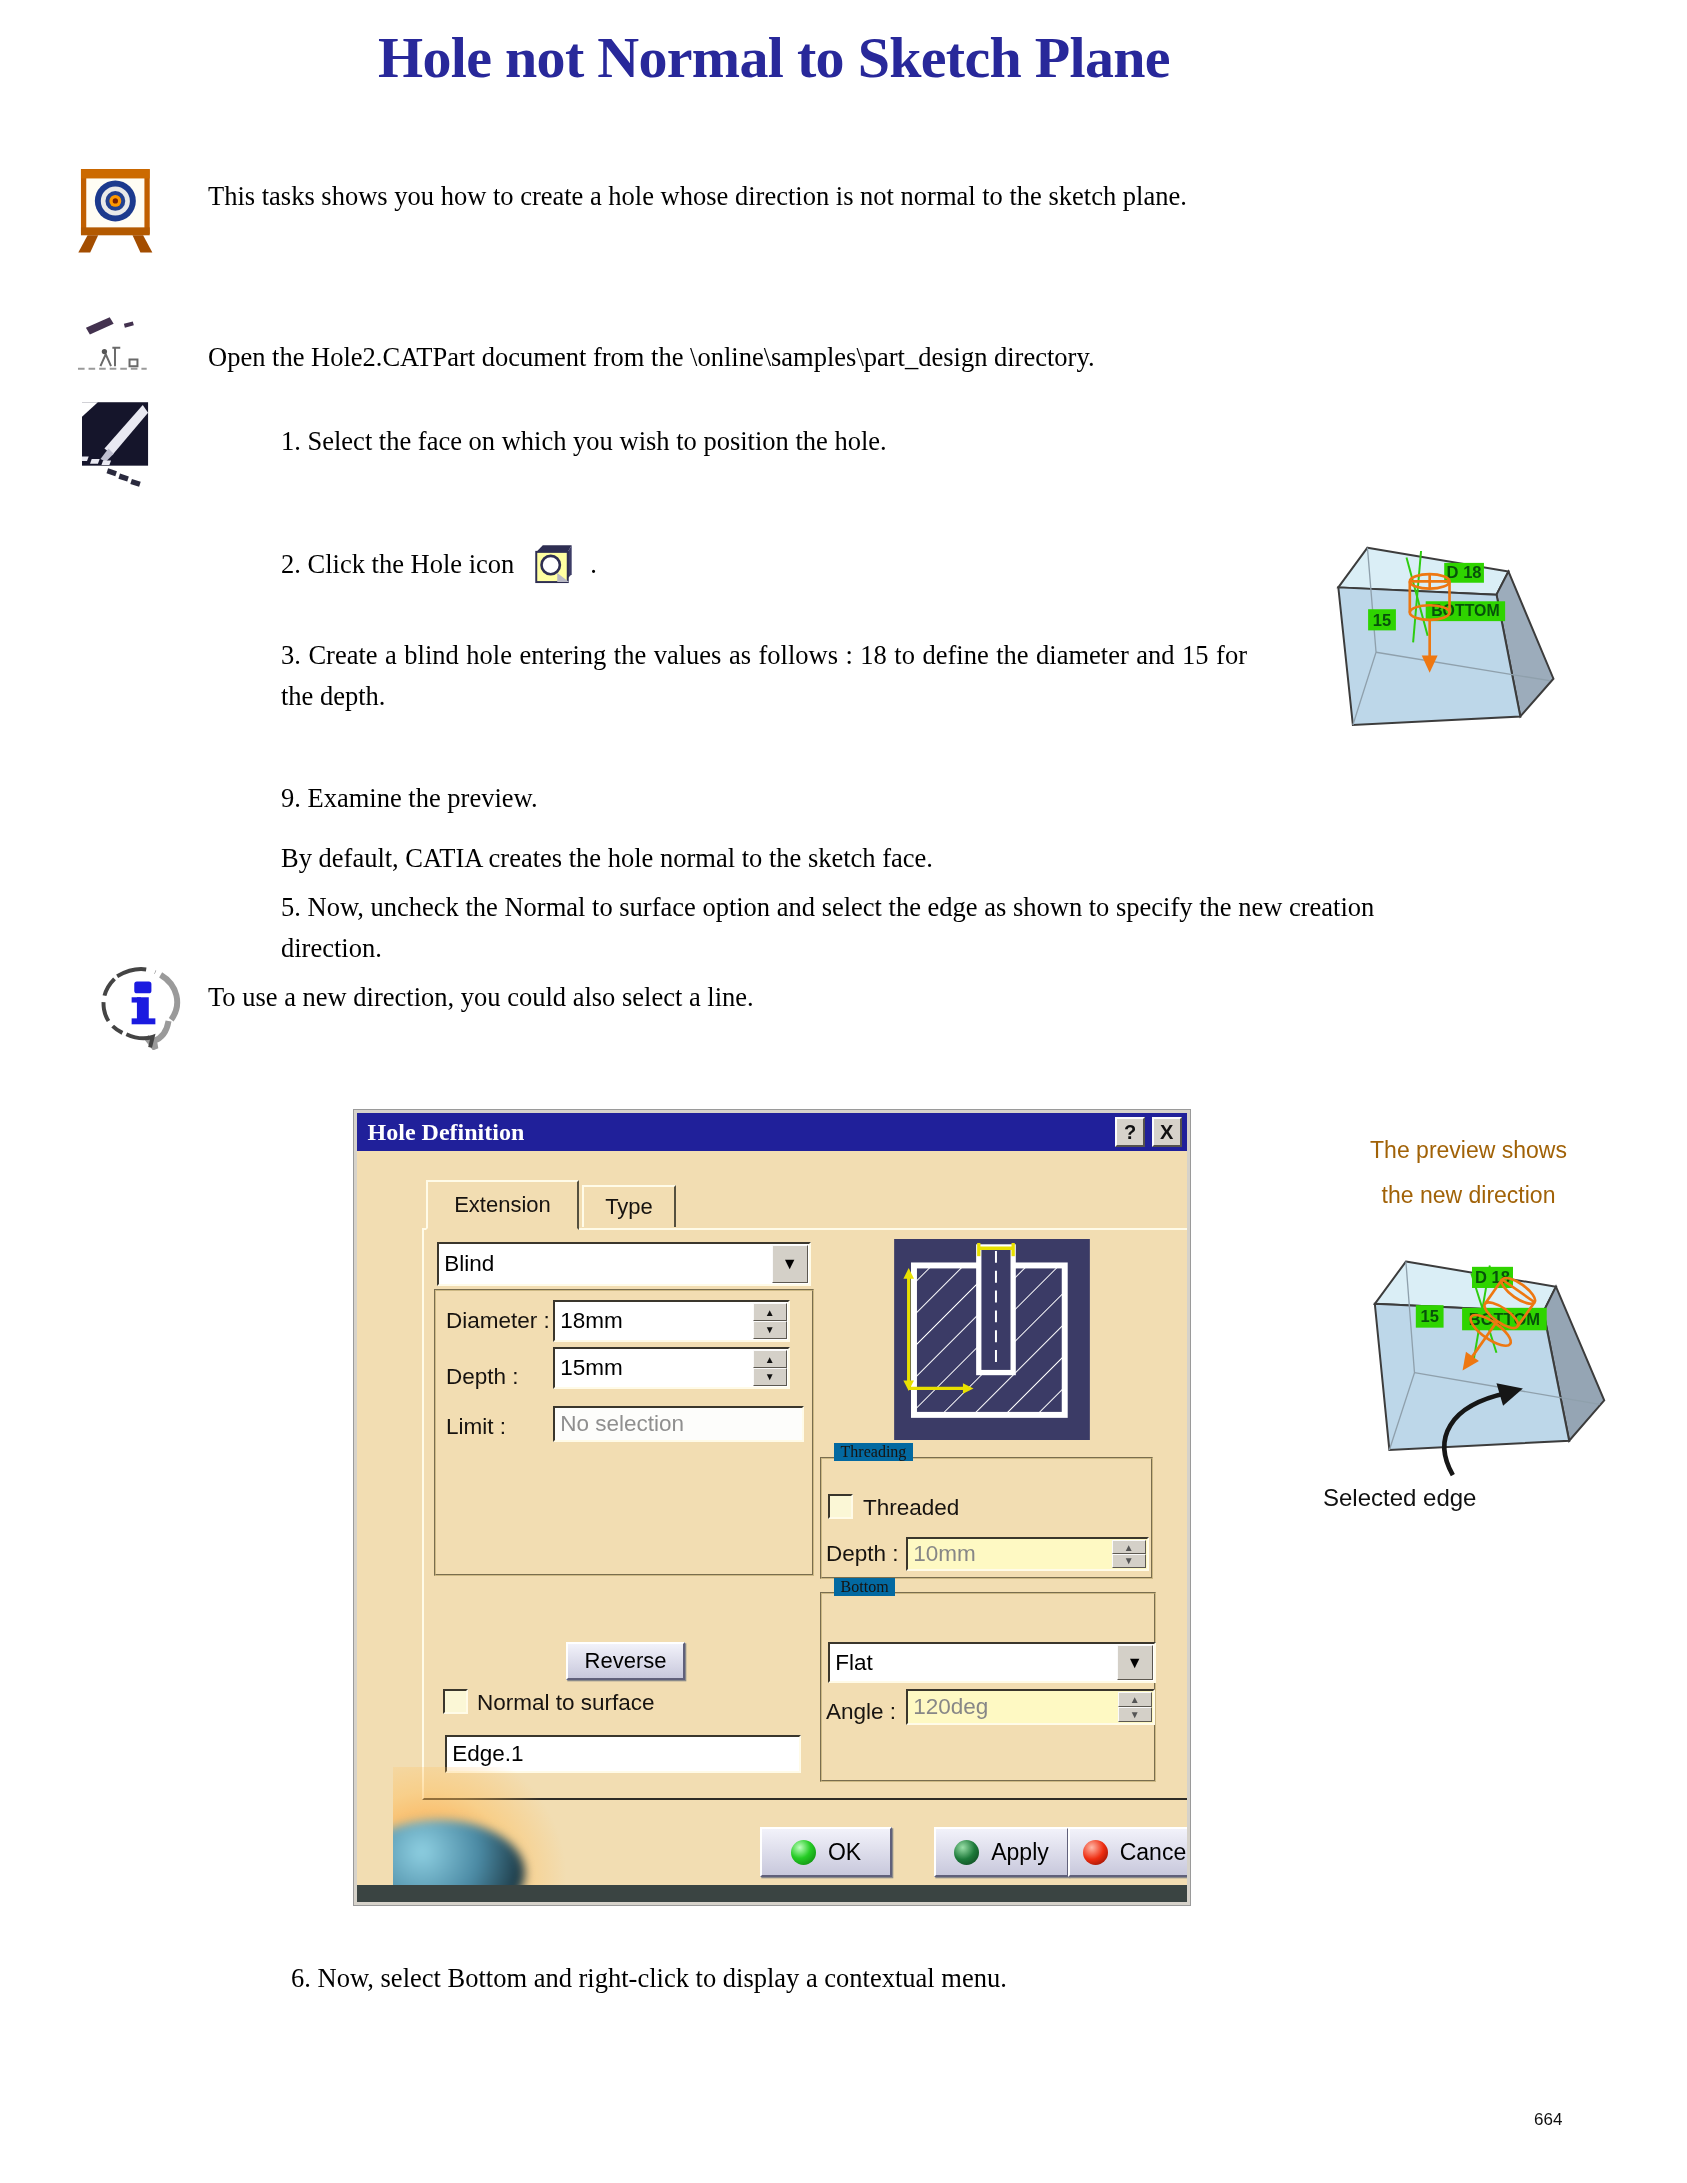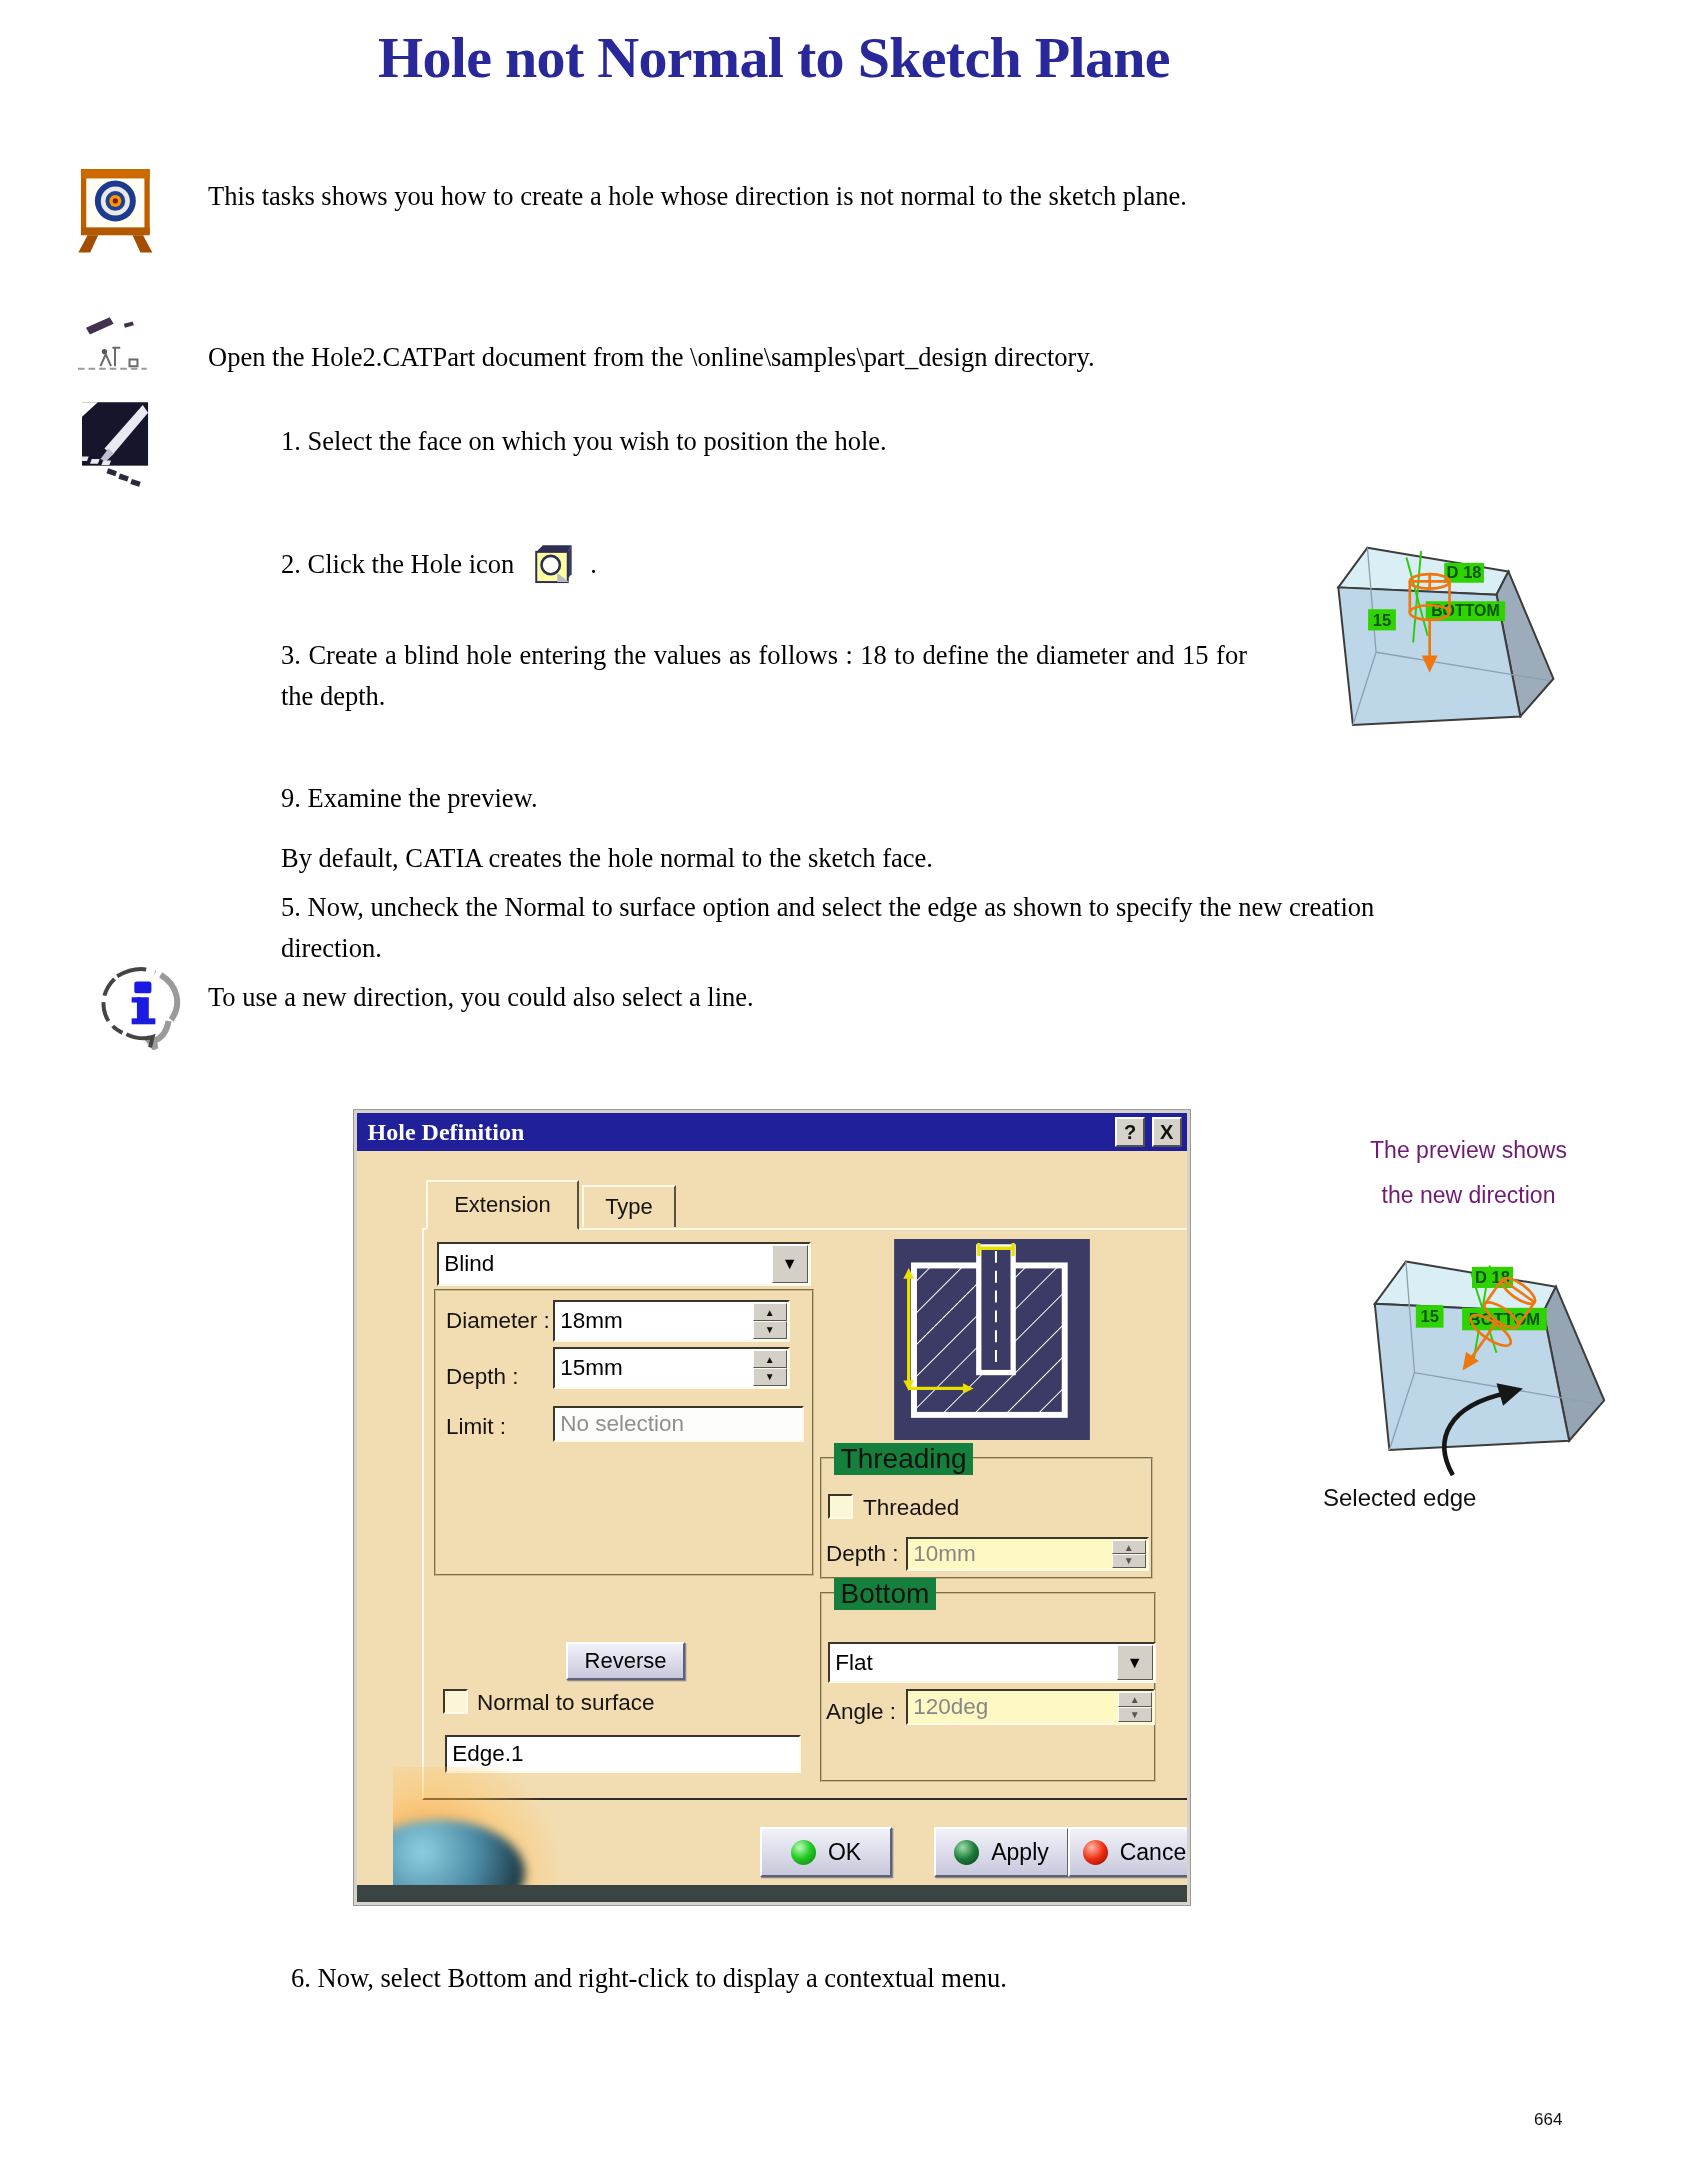--- a/index.html
+++ b/index.html
@@ -23,21 +23,21 @@
   #dlg-body{position:relative;height:734px;background:#f2ddb2;overflow:hidden;
       font-family:"Liberation Sans",sans-serif;font-size:22.5px;color:#171310;margin-left:36px;}
   #dlg-strip{height:17px;background:#3a4442;}
   .tab{position:absolute;background:#f2ddb2;border-top:2px solid #fffbe8;border-left:2px solid #fffbe8;
       border-right:2px solid #55503f;display:flex;align-items:center;justify-content:center;
       font-size:22px;box-sizing:border-box;}
   #tab-panel{position:absolute;left:29px;top:77px;width:767px;height:572px;
       border-top:2px solid #fffbe8;border-left:2px solid #fffbe8;
       border-right:2px solid #45403a;border-bottom:2.6px solid #2e2c26;box-sizing:border-box;}
   .group{position:absolute;border:2px groove #cdb985;box-sizing:border-box;}
-  .group-label{position:absolute;top:-16px;left:12px;background:#15803d;padding:0 6.6px;font-size:28px;}
+  .group-label{position:absolute;top:-16px;left:12px;background:#0369a1;padding:0 6.6px;font-size:16px;font-family:Liberation Serif, serif;}
   .sunken{border-top:2px solid #3a362c;border-left:2px solid #3a362c;
       border-bottom:2px solid #fffbe8;border-right:2px solid #fffbe8;box-sizing:border-box;background:#fff;}
   .fieldtext{position:absolute;left:5.3px;top:0;height:100%;border:0;outline:0;background:transparent;
       font-family:"Liberation Sans",sans-serif;font-size:22.5px;color:#000;width:75%;padding:0;}
   .fieldtext.gray{color:#8f8f8f;}
   .disabledfield{background:#fef9c3;}
   .disabledfield .fieldtext{color:#878787;}
   .spinner{position:absolute;right:1.3px;top:1.3px;bottom:1.3px;width:34px;display:flex;flex-direction:column;}
   .spinbtn{flex:1;background:#d4d0c8;border-top:1.3px solid #fafafa;border-left:1.3px solid #fafafa;
       border-right:1.3px solid #5c5850;border-bottom:1.3px solid #5c5850;display:flex;align-items:center;
@@ -57,21 +57,21 @@
   .sphere{width:25px;height:25px;border-radius:50%;}
   .sphere.ok{background:radial-gradient(circle at 35% 30%,#bfffbf,#25cc25 45%,#0a7a0a);}
   .sphere.apply{background:radial-gradient(circle at 35% 30%,#9adfa8,#1d7a3a 50%,#0b3a1a);}
   .sphere.cancel{background:radial-gradient(circle at 35% 30%,#ffb8a8,#ee2d11 50%,#7a0a00);}
   #globe{left:0;top:623px;width:192px;height:111px;pointer-events:none;}
   #globe .glow{position:absolute;left:-26.5px;top:-6.6px;width:218px;height:126px;
       background:radial-gradient(circle at 28% 88%,rgba(255,140,20,.85),rgba(255,190,90,.45) 45%,rgba(255,210,140,0) 72%);}
   #globe .earth{position:absolute;left:-40px;top:46px;width:172px;height:106px;border-radius:50%;
       background:radial-gradient(circle at 40% 30%,#8fd0e2,#4b8aa4 45%,#1d3a46 80%);filter:blur(4.6px);}
   
-  #preview-note{left:1336px;top:1128px;width:265px;text-align:center;font-size:23px;line-height:1.95;color:#701a75;}
+  #preview-note{left:1336px;top:1128px;width:265px;text-align:center;font-size:23px;line-height:1.95;color:#a16207;}
   #selected-edge{left:1323px;top:1484px;font-size:24px;color:#101010;}
   #page-number{left:1534px;top:2110px;font-size:17px;color:#101010;}
   .icon-col{position:absolute;}
 </style>
 </head>
 <body>
 
 <div class="abs" id="page-title">Hole not Normal to Sketch Plane</div>
 
 <svg class="icon-col" style="left:77px;top:169px" width="78" height="85" viewBox="0 0 118 128">

